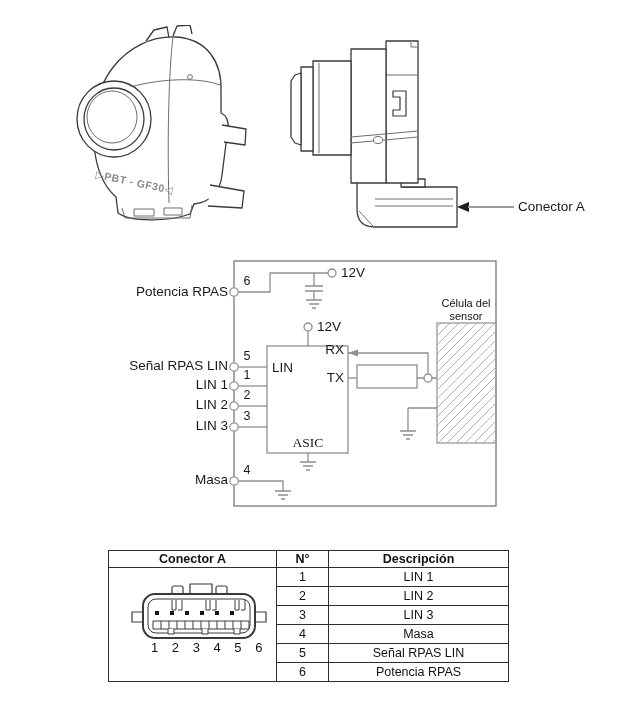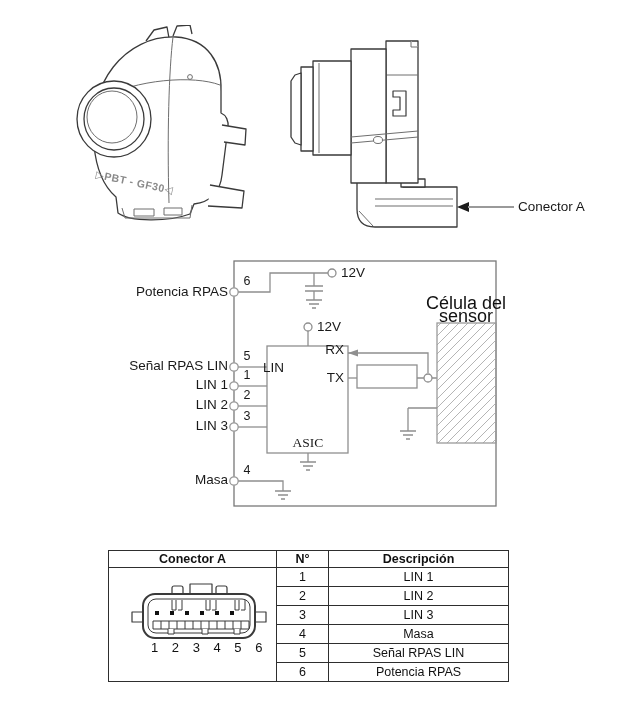--- a/index.html
+++ b/index.html
@@ -152,25 +152,25 @@
 
   <div class="pinnum" style="left:239px;top:274px;">6</div>
   <div class="pinnum" style="left:239px;top:349px;">5</div>
   <div class="pinnum" style="left:239px;top:368px;">1</div>
   <div class="pinnum" style="left:239px;top:388px;">2</div>
   <div class="pinnum" style="left:239px;top:409px;">3</div>
   <div class="pinnum" style="left:239px;top:463px;">4</div>
 
   <div class="lbl" style="left:341px;top:266px;">12V</div>
   <div class="lbl" style="left:317px;top:320px;">12V</div>
-  <div class="lbl" style="left:263px;top:361px;">LIN</div>
+  <div class="lbl" style="left:272px;top:361px;">LIN</div>
   <div class="lbl right" style="right:279px;top:343px;">RX</div>
   <div class="lbl right" style="right:279px;top:371px;">TX</div>
   <div class="lbl center" style="left:283px;top:436px;width:50px;font-family:Liberation Serif, serif;">ASIC</div>
-  <div class="abs center" style="left:424px;top:297px;width:84px;font-size:18px;line-height:13px;">
+  <div class="abs center" style="left:424px;top:297px;width:84px;font-size:11px;line-height:13px;">
     <div>Célula del</div>
     <div>sensor</div>
   </div>
 
   <table id="pin-table">
     <colgroup>
         <col style="width:168px">
         <col style="width:52px">
         <col style="width:180px">
       </colgroup>

